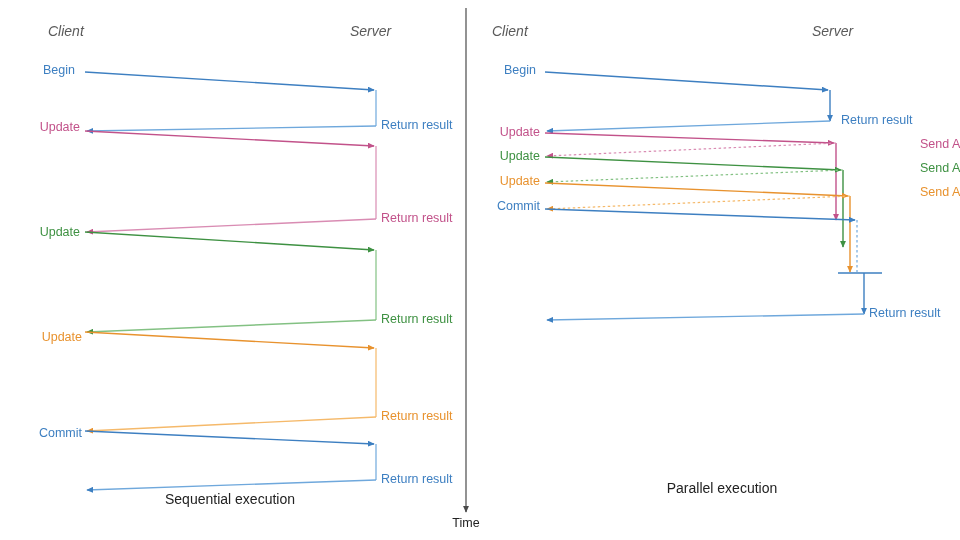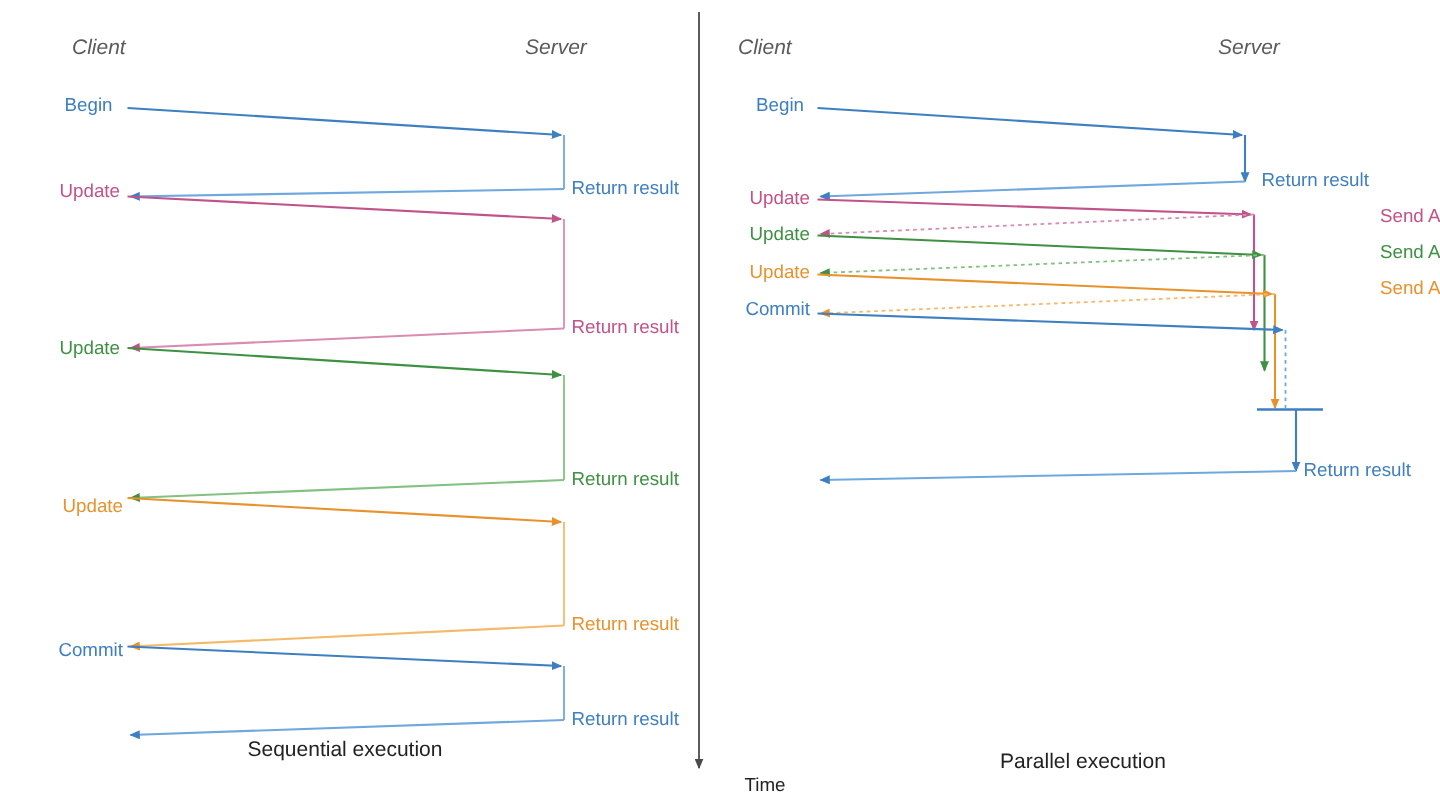--- a/index.html
+++ b/index.html
@@ -219,17 +219,17 @@
       <div class="msg-label right-anchor" style="left: 536px; top: 63px; color: rgb(61, 127, 193);">Begin</div>
       <div class="msg-label" style="left: 841px; top: 113px; color: rgb(61, 127, 193);">Return result</div>
       <div class="msg-label right-anchor" style="left: 540px; top: 125px; color: rgb(194, 82, 138);">Update</div>
       <div class="msg-label" style="left: 920px; top: 137px; color: rgb(194, 82, 138);">Send ACK</div>
       <div class="msg-label right-anchor" style="left: 540px; top: 149px; color: rgb(62, 145, 66);">Update</div>
       <div class="msg-label" style="left: 920px; top: 161px; color: rgb(62, 145, 66);">Send ACK</div>
       <div class="msg-label right-anchor" style="left: 540px; top: 174px; color: rgb(232, 146, 46);">Update</div>
       <div class="msg-label" style="left: 920px; top: 185px; color: rgb(232, 146, 46);">Send ACK</div>
       <div class="msg-label right-anchor" style="left: 540px; top: 199px; color: rgb(61, 127, 193);">Commit</div>
       <div class="msg-label" style="left: 869px; top: 306px; color: rgb(61, 127, 193);">Return result</div>
-      <div class="caption" style="left: 722px; top: 499px;">Parallel execution</div>
-      <div class="axis-label" style="left: 466px; top: 516px; margin-left: 44px;">Time</div>
+      <div class="caption" style="left: 722px; top: 480px;">Parallel execution</div>
+      <div class="axis-label" style="left: 466px; top: 516px;">Time</div>
     </div>
 
 </div>
 
 </body></html>

